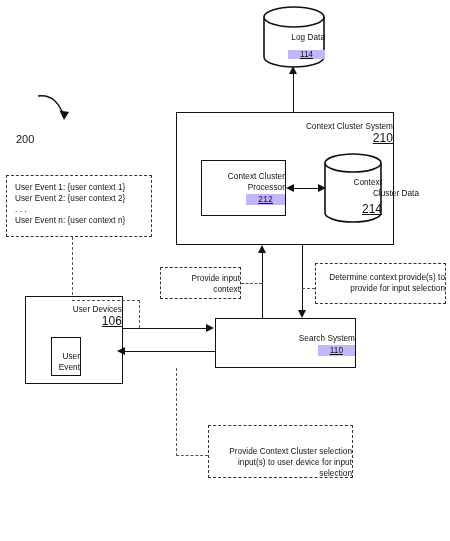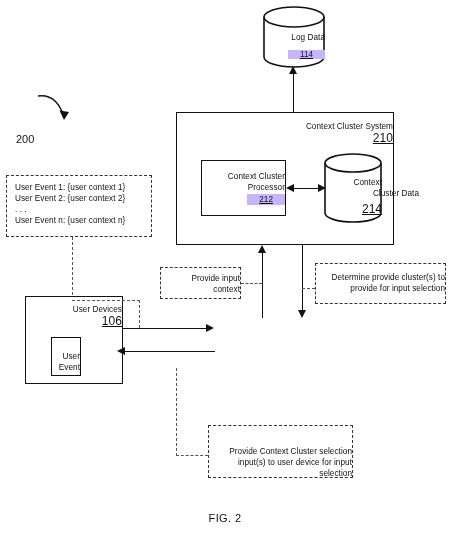--- a/index.html
+++ b/index.html
@@ -170,21 +170,21 @@
     </div>
   </div>
 
   <div class="node solid-box" style="left:201px; top:160px; width:85px; height:56px;">
     <div class="label" style="margin-top:10px;">
       <span>Context Cluster</span>
     </div>
     <div class="label">
       <span>Processor</span>
     </div>
-    <div class="label" style="margin-top:1px;">
+    <div class="label" style="margin-top:1px;font-family:Liberation Mono, monospace;">
       <span class="ref-hl">212</span>
     </div>
   </div>
 
   <div class="line-h" style="left:292px; top:188px; width:28px;"></div>
   <div class="arrow arrow-left" style="left:286px; top:184px;"></div>
   <div class="arrow arrow-right" style="left:318px; top:184px;"></div>
 
   <div class="cyl" style="left:324px; top:153px; width:58px; height:70px;">
     <svg width="58" height="70" viewBox="0 0 58 70">
@@ -227,40 +227,48 @@
 
   <div class="line-h" style="left:123px; top:328px; width:85px;"></div>
   <div class="arrow arrow-right" style="left:206px; top:324px;"></div>
 
   <div class="line-h" style="left:123px; top:351px; width:92px;"></div>
   <div class="arrow arrow-left" style="left:117px; top:347px;"></div>
 
   <div class="dline-h" style="left:72px; top:300px; width:68px;"></div>
   <div class="dline-v" style="left:139px; top:300px; height:28px;"></div>
 
+  <div class="node solid-box" style="left:215px; top:318px; width:141px; height:50px;">
+    <div class="label" style="margin-top:14px;">
+      <span>Search System</span>
+    </div>
+    <div class="label" style="margin-top:1px;">
+      <span class="ref-hl">110</span>
+    </div>
+  </div>
 
   <div class="line-v" style="left:262px; top:252px; height:66px;"></div>
   <div class="arrow arrow-up" style="left:258px; top:245px;"></div>
 
   <div class="line-v" style="left:302px; top:245px; height:66px;"></div>
   <div class="arrow arrow-down" style="left:298px; top:310px;"></div>
 
   <div class="node dashed-box" style="left:160px; top:267px; width:81px; height:32px;">
     <div class="label" style="margin-top:5px;">
       <span>Provide input</span>
     </div>
     <div class="label">
       <span>context</span>
     </div>
   </div>
   <div class="dline-h" style="left:241px; top:283px; width:21px;"></div>
 
   <div class="node dashed-box" style="left:315px; top:263px; width:131px; height:41px;">
     <div class="label" style="margin-top:8px;">
-      <span>Determine provide cluster(s) to</span>
+      <span>Determine context provide(s) to</span>
     </div>
     <div class="label">
       <span>provide for input selection</span>
     </div>
   </div>
   <div class="dline-h" style="left:302px; top:288px; width:13px;"></div>
 
   <div class="dline-v" style="left:176px; top:368px; height:88px;"></div>
   <div class="dline-h" style="left:176px; top:455px; width:32px;"></div>
   <div class="node dashed-box" style="left:208px; top:425px; width:145px; height:53px;">
@@ -268,15 +276,14 @@
       <span>Provide Context Cluster selection</span>
     </div>
     <div class="label">
       <span>input(s) to user device for input</span>
     </div>
     <div class="label">
       <span>selection</span>
     </div>
   </div>
 
-  <div id="fig-caption" style="top:512px;">FIG. 2</div>
 
 </div>
 
 </body></html>

